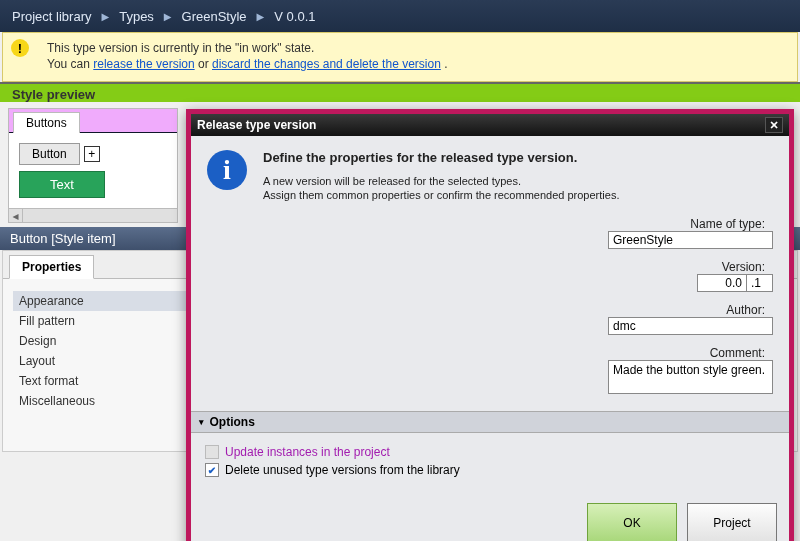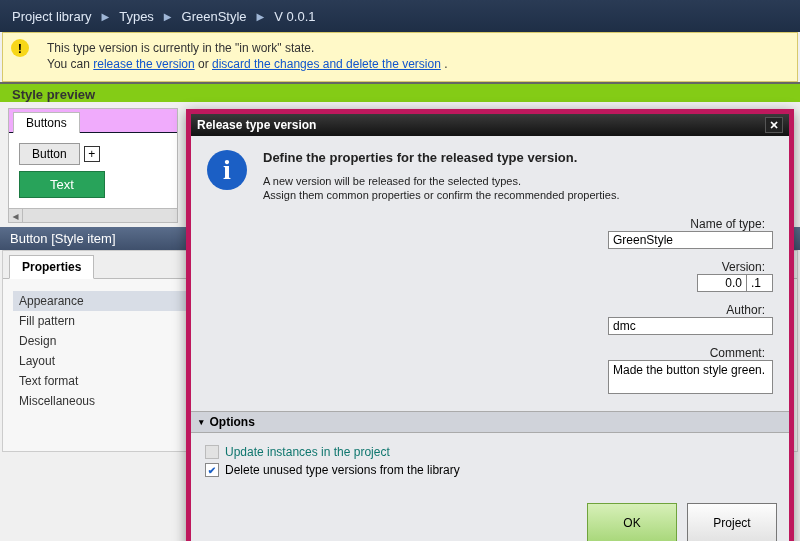--- a/index.html
+++ b/index.html
@@ -56,21 +56,21 @@
 .form-row .wide { flex: 1; }
 .ver-box { display: flex; gap: 0; }
 .ver-box input { width: 50px; text-align: right; }
 .ver-box input.minor { width: 26px; border-left: none; text-align: left; }
 .form-row textarea { flex: 1; border: 1px solid #888; background: #fff; padding: 2px 4px; font-size: 12px; height: 72px; resize: none; font-family: inherit; }
 
 .opt-head { background: #d0d3da; border-top: 1px solid #aaa; border-bottom: 1px solid #aaa; padding: 3px 8px; font-weight: bold; font-size: 12px; display: flex; align-items: center; gap: 6px; }
 .opt-head .chev { font-size: 9px; }
 .opt-body { padding: 8px 14px 14px 14px; }
 .chk-row { display: flex; align-items: center; gap: 6px; font-size: 12px; margin: 4px 0; }
-.chk-row.disabled { color: #0f766e; }
+.chk-row.disabled { color: #a21caf; }
 .chk { width: 14px; height: 14px; border: 1px solid #888; background: #fff; display: flex; align-items: center; justify-content: center; font-size: 10px; color: #1b5fc5; font-weight: bold; }
 .chk.disabled { background: #e2e2e2; border-color: #bbb; }
 
 .dlg-foot { padding: 8px 12px 12px 12px; display: flex; justify-content: flex-end; gap: 10px; }
 .dlg-btn { width: 90px; height: 40px; border: 1px solid #777; background: linear-gradient(#fdfdfd,#e2e2e2); font-size: 12px; cursor: pointer; }
 .dlg-btn.ok { background: linear-gradient(#d7f0b8,#a8d77a); border-color: #6fa33c; }
 </style>
 </head>
 <body>
 

